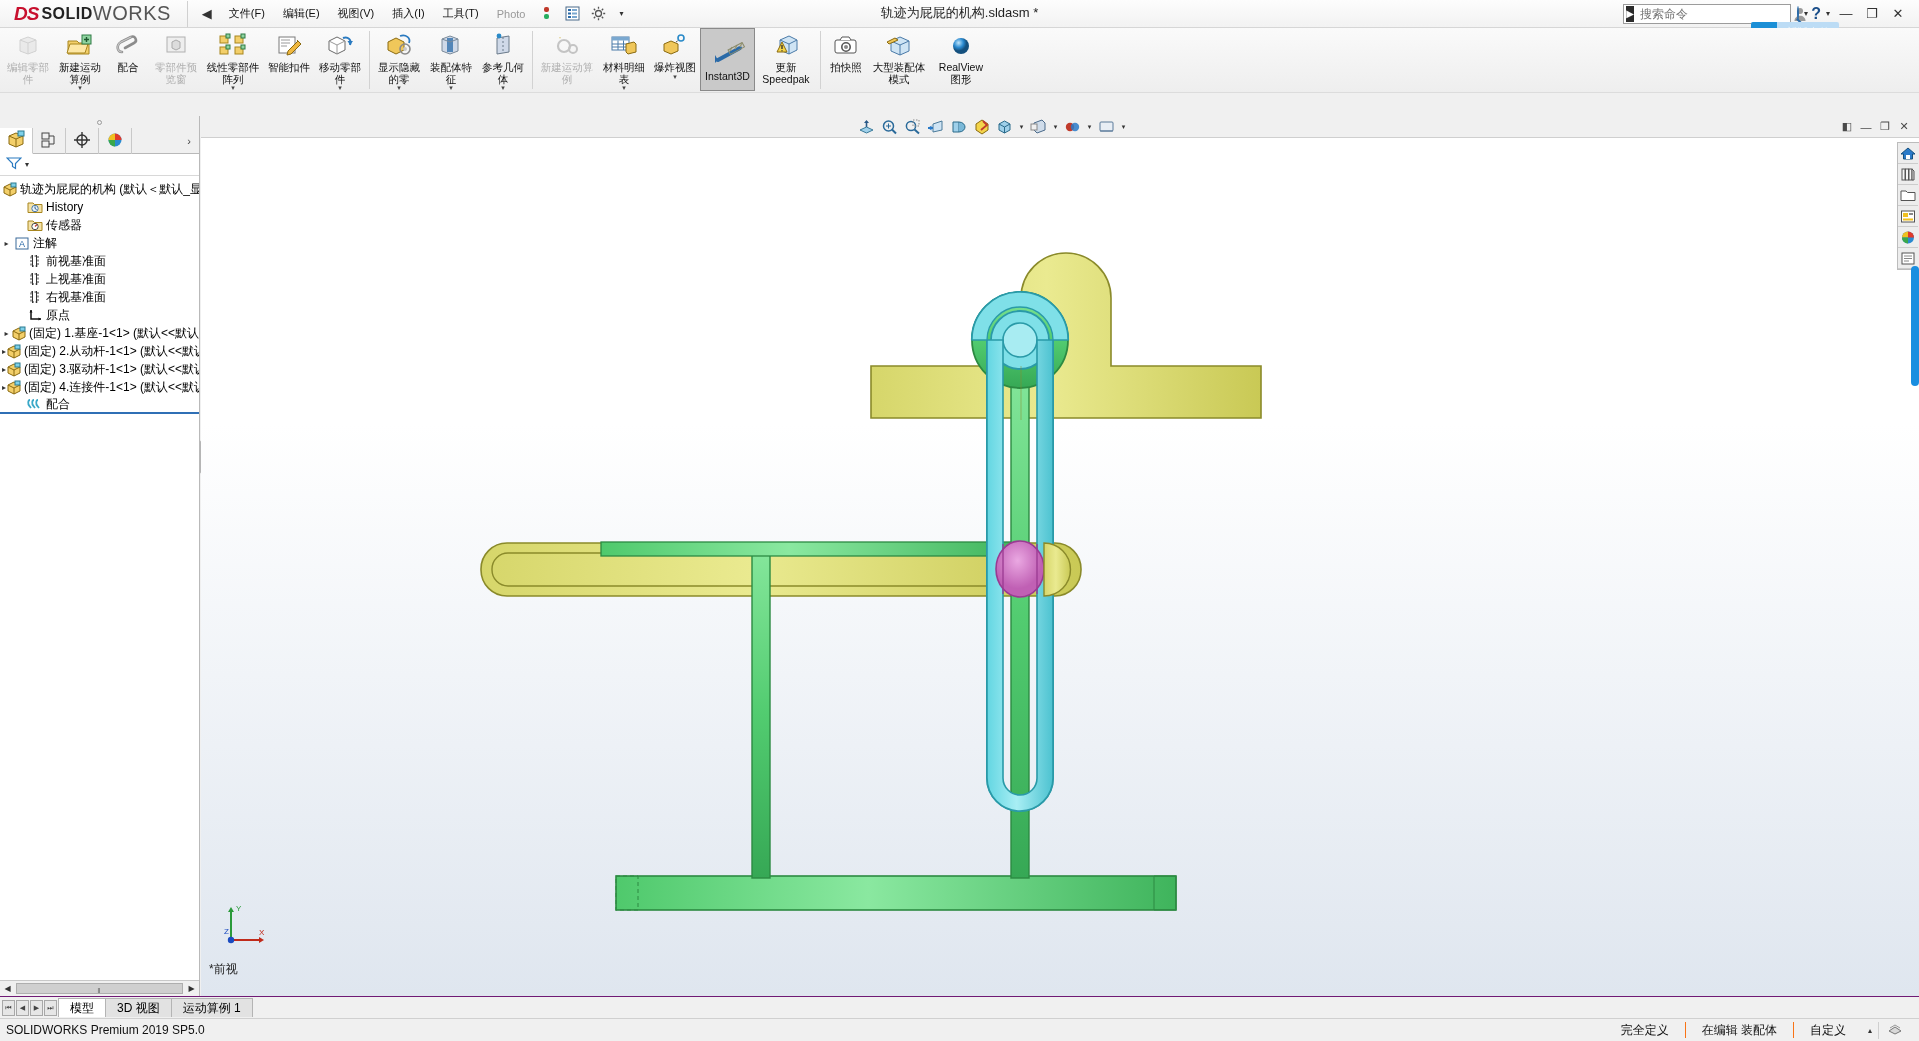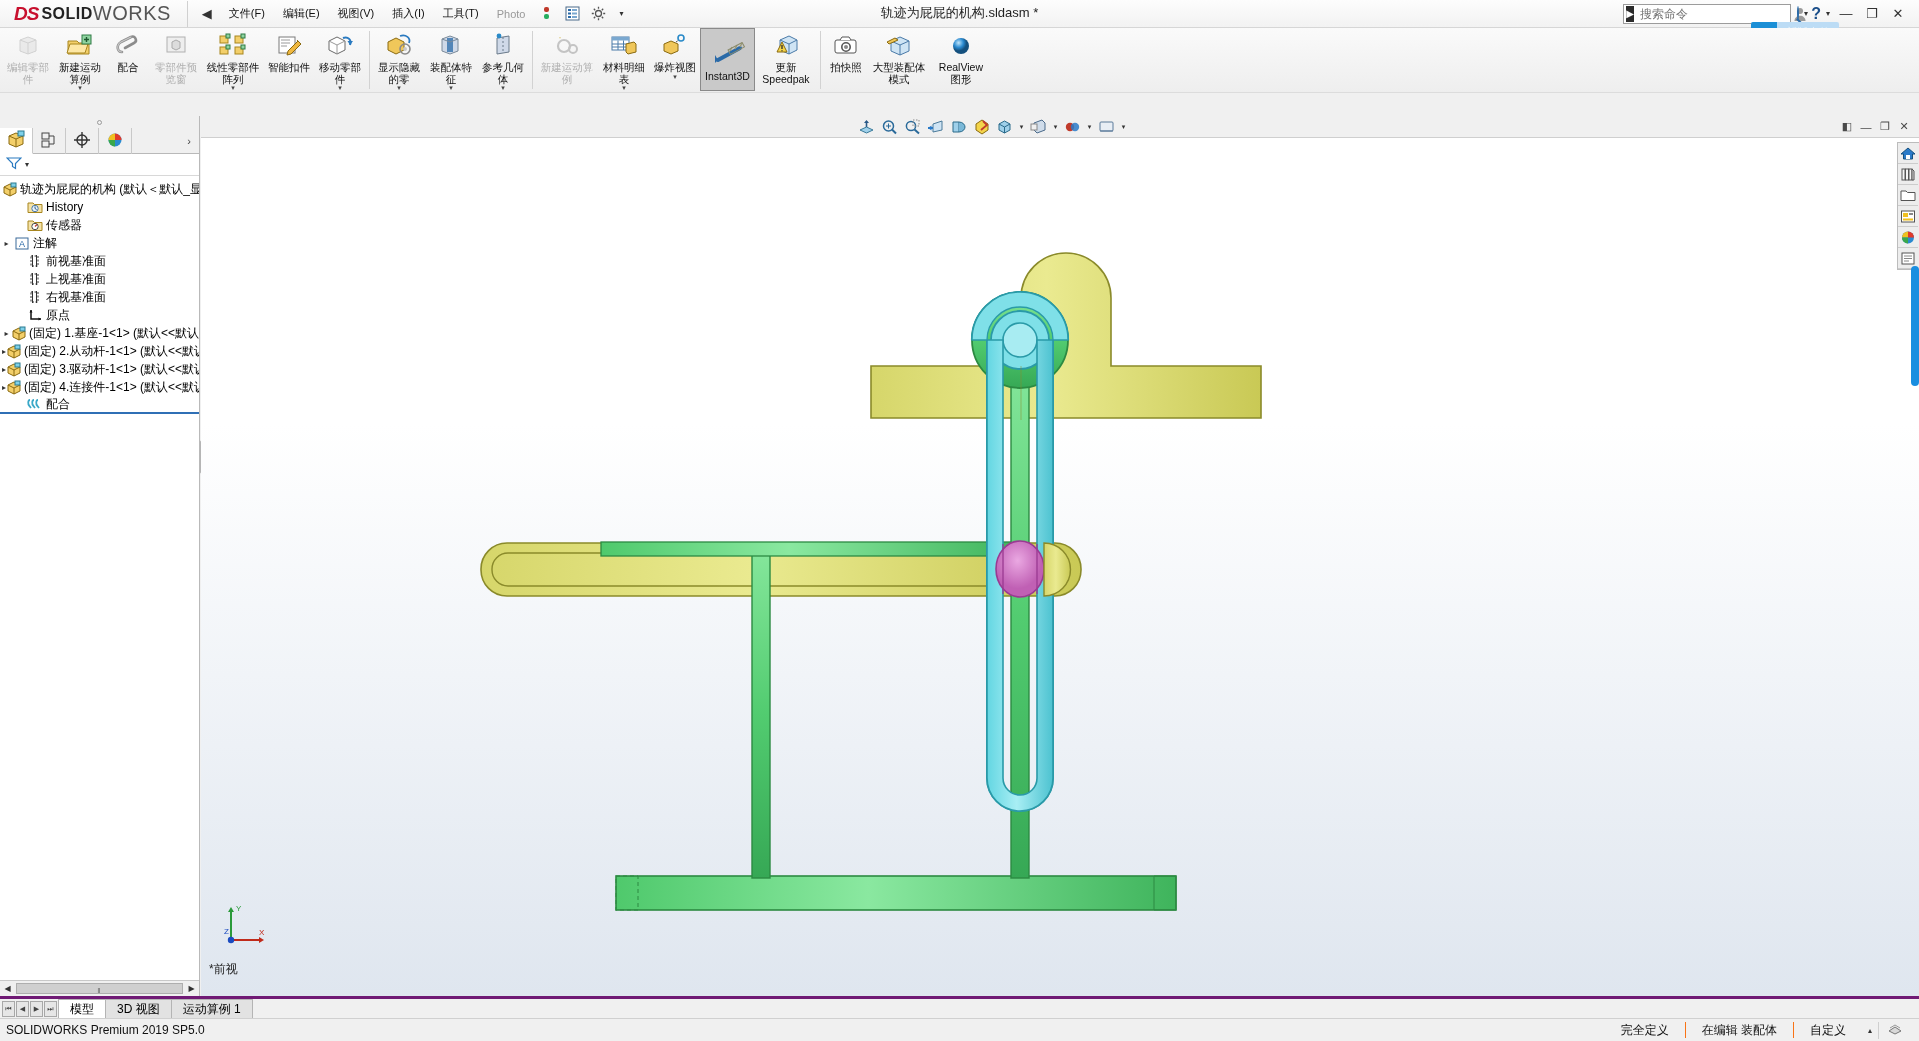--- a/index.html
+++ b/index.html
@@ -159,21 +159,21 @@
   }
   .rd-btn { width:20px;height:21px; display:flex;align-items:center;justify-content:center;
     border-bottom:1px solid #cccccc; cursor:default;}
   .vscroll {
     position:absolute; right:0; top:150px; width:8px; height:120px; background:#1a8ee0; border-radius:4px;
   }
 
   
   .docbar {
     position:absolute; left:0; top:996px; width:1919px; height:22px;
-    background:#f0f0f0; border-top:3px solid #701a75;
+    background:#f0f0f0; border-top:1px solid #701a75;
     display:flex; align-items:center; padding-left:2px;
   }
   .navbtn { width:13px;height:16px; border:1px solid #a8a8a8; background:#e6e6e6;
     display:flex;align-items:center;justify-content:center; font-size:7px; color:#444; margin-right:1px;}
   .dtab {
     height:19px; padding:0 11px; border:1px solid #b4b4b4; border-bottom:none;
     background:#e2e2e2; font-size:12px; line-height:18px; margin-right:-1px; cursor:default;
   }
   .dtab.sel { background:#ffffff; }
   .statusbar {

